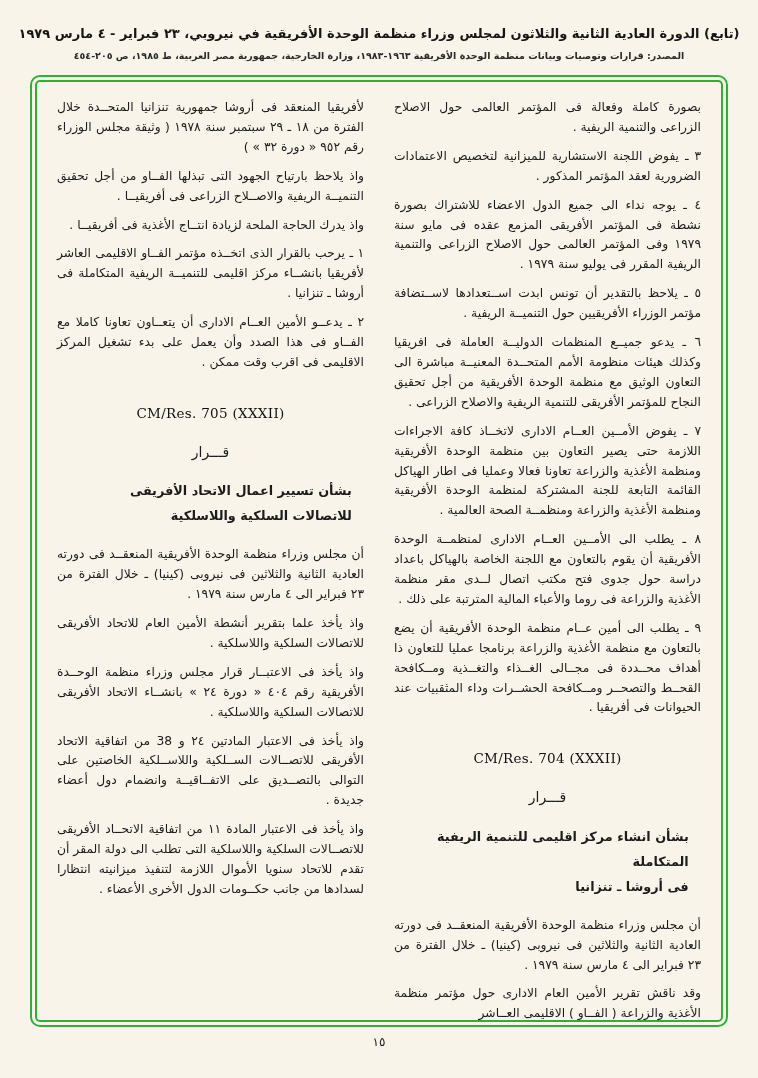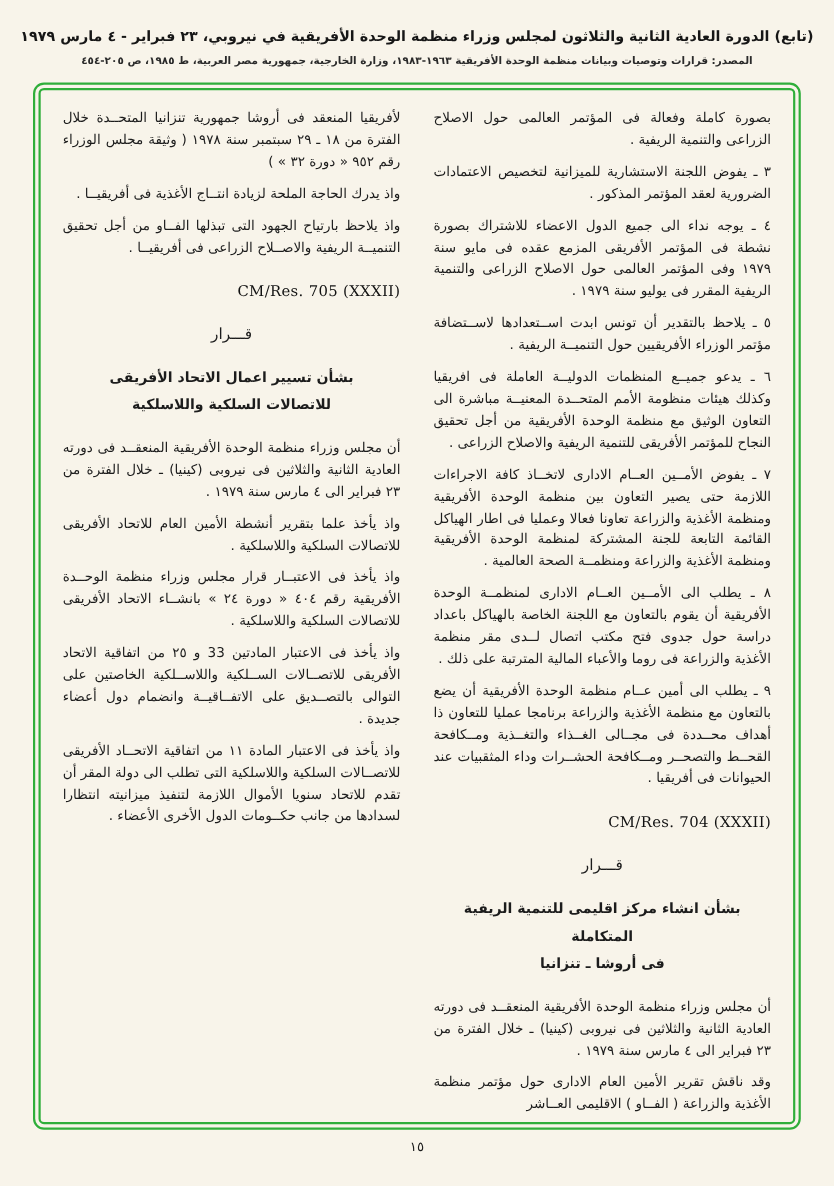--- a/index.html
+++ b/index.html
@@ -51,35 +51,34 @@
     font-size: 12.3px;
     line-height: 1.62;
   }
   .block { margin-bottom: 9px; }
   .para {
     text-align: justify;
     text-justify: inter-word;
   }
   .res {
     direction: ltr;
-    text-align: right;
+    text-align: center;
     font-family: "DejaVu Serif", serif;
     font-size: 13.5px;
     letter-spacing: 0.3px;
-    margin: 20px 0 16px 0;
+    margin: 30px 0 16px 0;
     color: #111;
   }
   .title {
     text-align: center;
     font-weight: normal;
     font-size: 14px;
     margin: 6px 0 16px 0;
   }
   .heading {
-    text-align: center;
     font-weight: bold;
     font-size: 12.8px;
     line-height: 1.95;
     margin: 0 auto 16px auto;
     max-width: 92%;
     white-space: pre-line;
   }
   .page-footer {
     text-align: center;
     margin-top: 8px;
@@ -110,30 +109,32 @@
           <div class="block para">٩ ـ يطلب الى أمين عــام منظمة الوحدة الأفريقية أن يضع بالتعاون مع منظمة الأغذية والزراعة برنامجا عمليا للتعاون ذا أهداف محــددة فى مجــالى الغــذاء والتغــذية ومــكافحة القحــط والتصحــر ومــكافحة الحشــرات وداء المثقبيات عند الحيوانات فى أفريقيا .</div>
           <div class="block res">CM/Res. 704 (XXXII)</div>
           <div class="block title">قـــرار</div>
           <div class="block heading">بشأن انشاء مركز اقليمى للتنمية الريفية المتكاملة
 فى أروشا ـ تنزانيا</div>
           <div class="block para">أن مجلس وزراء منظمة الوحدة الأفريقية المنعقــد فى دورته العادية الثانية والثلاثين فى نيروبى (كينيا) ـ خلال الفترة من ٢٣ فبراير الى ٤ مارس سنة ١٩٧٩ .</div>
           <div class="block para">وقد ناقش تقرير الأمين العام الادارى حول مؤتمر منظمة الأغذية والزراعة ( الفــاو ) الاقليمى العــاشر</div>
         </div>
       <div class="column">
           <div class="block para">لأفريقيا المنعقد فى أروشا جمهورية تنزانيا المتحــدة خلال الفترة من ١٨ ـ ٢٩ سبتمبر سنة ١٩٧٨ ( وثيقة مجلس الوزراء رقم ٩٥٢ « دورة ٣٢ » )</div>
+          <div class="block para">واذ يلاحظ بارتياح الجهود التى تبذلها الفــاو من أجل تحقيق التنميــة الريفية والاصــلاح الزراعى فى أفريقيــا .</div>
           <div class="block para">واذ يدرك الحاجة الملحة لزيادة انتــاج الأغذية فى أفريقيــا .</div>
-          <div class="block para">واذ يلاحظ بارتياح الجهود التى تبذلها الفــاو من أجل تحقيق التنميــة الريفية والاصــلاح الزراعى فى أفريقيــا .</div>
+          <div class="block para">١ ـ يرحب بالقرار الذى اتخــذه مؤتمر الفــاو الاقليمى العاشر لأفريقيا بانشــاء مركز اقليمى للتنميــة الريفية المتكاملة فى أروشا ـ تنزانيا .</div>
+          <div class="block para">٢ ـ يدعــو الأمين العــام الادارى أن يتعــاون تعاونا كاملا مع الفــاو فى هذا الصدد وأن يعمل على بدء تشغيل المركز الاقليمى فى اقرب وقت ممكن .</div>
           <div class="block res">CM/Res. 705 (XXXII)</div>
           <div class="block title">قـــرار</div>
           <div class="block heading">بشأن تسيير اعمال الاتحاد الأفريقى
 للاتصالات السلكية واللاسلكية</div>
           <div class="block para">أن مجلس وزراء منظمة الوحدة الأفريقية المنعقــد فى دورته العادية الثانية والثلاثين فى نيروبى (كينيا) ـ خلال الفترة من ٢٣ فبراير الى ٤ مارس سنة ١٩٧٩ .</div>
           <div class="block para">واذ يأخذ علما بتقرير أنشطة الأمين العام للاتحاد الأفريقى للاتصالات السلكية واللاسلكية .</div>
           <div class="block para">واذ يأخذ فى الاعتبــار قرار مجلس وزراء منظمة الوحــدة الأفريقية رقم ٤٠٤ « دورة ٢٤ » بانشــاء الاتحاد الأفريقى للاتصالات السلكية واللاسلكية .</div>
-          <div class="block para">واذ يأخذ فى الاعتبار المادتين 33 و ٢٥ من اتفاقية الاتحاد الأفريقى للاتصــالات الســلكية واللاســلكية الخاصتين على التوالى بالتصــديق على الاتفــاقيــة وانضمام دول أعضاء جديدة .</div>
+          <div class="block para">واذ يأخذ فى الاعتبار المادتين ٢٤ و 38 من اتفاقية الاتحاد الأفريقى للاتصــالات الســلكية واللاســلكية الخاصتين على التوالى بالتصــديق على الاتفــاقيــة وانضمام دول أعضاء جديدة .</div>
           <div class="block para">واذ يأخذ فى الاعتبار المادة ١١ من اتفاقية الاتحــاد الأفريقى للاتصــالات السلكية واللاسلكية التى تطلب الى دولة المقر أن تقدم للاتحاد سنويا الأموال اللازمة لتنفيذ ميزانيته انتظارا لسدادها من جانب حكــومات الدول الأخرى الأعضاء .</div>
         </div>
     </div>
   </div>
 
   <footer class="page-footer">
     <span>١٥</span>
   </footer>
 
 </div>

